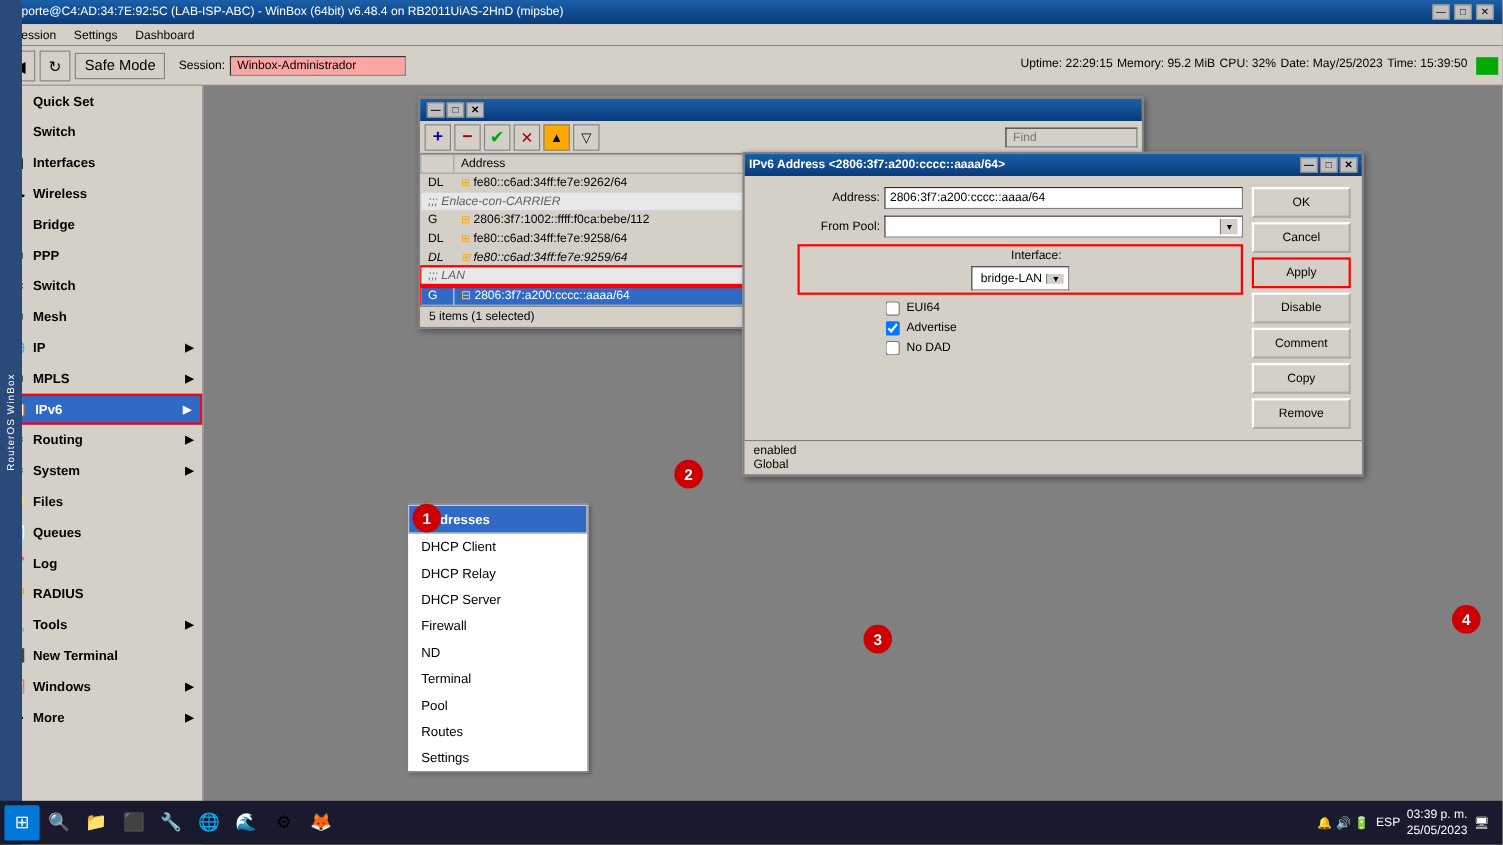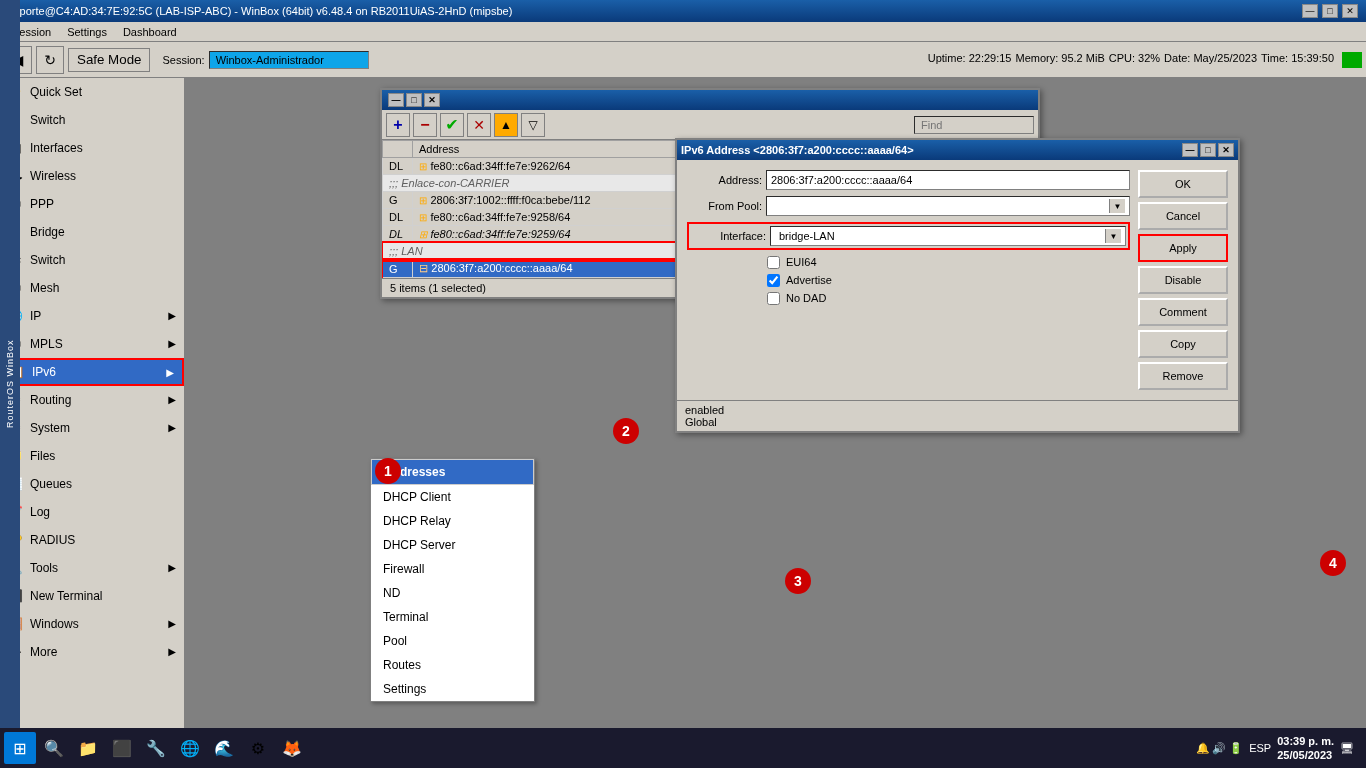--- a/index.html
+++ b/index.html
@@ -73,21 +73,21 @@
       border: 1px solid #808080;
       padding: 2px 8px;
       cursor: pointer;
       height: 24px;
     }
     .session-label {
       font-size: 11px;
       margin-left: 8px;
     }
     .session-value {
-      background: #0ea5e9;
+      background: #fca5a5;
       border: 1px inset #808080;
       padding: 2px 6px;
       font-size: 11px;
       min-width: 160px;
     }
     .status-bar-top {
       margin-left: auto;
       font-size: 11px;
       display: flex; gap: 4px;
     }
@@ -114,20 +114,21 @@
       flex-shrink: 0;
     }
     .sidebar-item {
       display: flex;
       align-items: center;
       padding: 4px 8px;
       cursor: pointer;
       height: 28px;
       gap: 6px;
       border-bottom: 1px solid transparent;
+      font-weight: bold;
     }
     .sidebar-item-icon {
       width: 16px; height: 16px;
       flex-shrink: 0;
       display: flex; align-items: center; justify-content: center;
       font-size: 12px;
     }
     .sidebar-item-label { flex: 1; font-size: 12px; }
     .sidebar-item-arrow { font-size: 10px; margin-left: auto; }
     .sidebar-item.highlighted { background: #316ac5; color: white; border: 2px solid #ff0000; }
@@ -263,20 +264,21 @@
     
     .ipv6-detail-window {
       top: 60px;
       left: 490px;
       width: 565px;
     }
     .form-area {
       padding: 10px;
       display: flex;
       gap: 8px;
+      margin-left: 38px;
     }
     .form-left {
       flex: 1;
     }
     .form-row {
       display: flex;
       align-items: center;
       margin-bottom: 6px;
       gap: 4px;
     }
@@ -403,21 +405,20 @@
       margin-left: auto;
       display: flex;
       align-items: center;
       gap: 6px;
       color: white;
       font-size: 11px;
       padding-right: 8px;
     }
     .taskbar-time {
       line-height: 1.3;
-      font-weight: bold;
     }
     .winbox-label {
       position: absolute;
       left: 0;
       top: 0;
       bottom: 0;
       width: 20px;
       background: #2a4a7a;
       display: flex;
       align-items: center;
@@ -480,26 +481,26 @@
     </div>
     <div class="sidebar-item">
       <span class="sidebar-item-icon">▦</span>
       <span class="sidebar-item-label">Interfaces</span>
     </div>
     <div class="sidebar-item">
       <span class="sidebar-item-icon">〰</span>
       <span class="sidebar-item-label">Wireless</span>
     </div>
     <div class="sidebar-item">
+      <span class="sidebar-item-icon">⌂</span>
+      <span class="sidebar-item-label">Bridge</span>
+    </div>
+    <div class="sidebar-item">
       <span class="sidebar-item-icon">⬡</span>
       <span class="sidebar-item-label">PPP</span>
-    </div>
-    <div class="sidebar-item">
-      <span class="sidebar-item-icon">⌂</span>
-      <span class="sidebar-item-label">Bridge</span>
     </div>
     <div class="sidebar-item">
       <span class="sidebar-item-icon">⇄</span>
       <span class="sidebar-item-label">Switch</span>
     </div>
     <div class="sidebar-item">
       <span class="sidebar-item-icon">⬡</span>
       <span class="sidebar-item-label">Mesh</span>
     </div>
     <div class="sidebar-item">
@@ -674,21 +675,21 @@
             <span class="form-label">Address:</span>
             <input class="form-input" type="text" style="flex: 1 1 0%;" value="2806:3f7:a200:cccc::aaaa/64">
           </div>
           <div class="form-row">
             <span class="form-label">From Pool:</span>
             <div class="form-select" style="flex:1; display:flex; background:white; border:1px inset #808080; height:20px;">
               <span style="flex:1; font-size:11px; padding:2px;"></span>
               <div class="form-select-arrow">▼</div>
             </div>
           </div>
-          <div class="form-row interface-row" style="border: 2px solid red; padding: 2px;">
+          <div class="form-row interface-row" style="border: 2px solid red; padding: 2px; flex-direction: column;">
             <span class="form-label">Interface:</span>
             <div class="form-select" style="flex:1; display:flex; background:white; border:1px inset #808080; height:20px;">
               <span style="flex:1; font-size:11px; padding:2px 4px;">bridge-LAN</span>
               <div class="form-select-arrow">▼</div>
             </div>
           </div>
           <div class="form-checkbox-row">
             <input type="checkbox" style="">
             <span>EUI64</span>
           </div>

